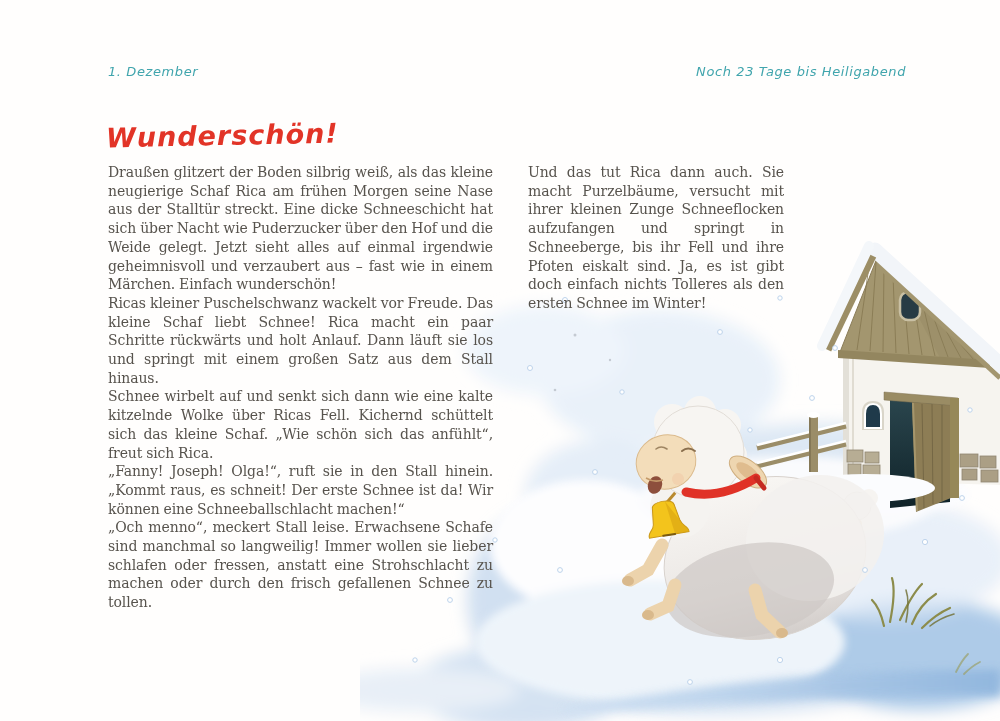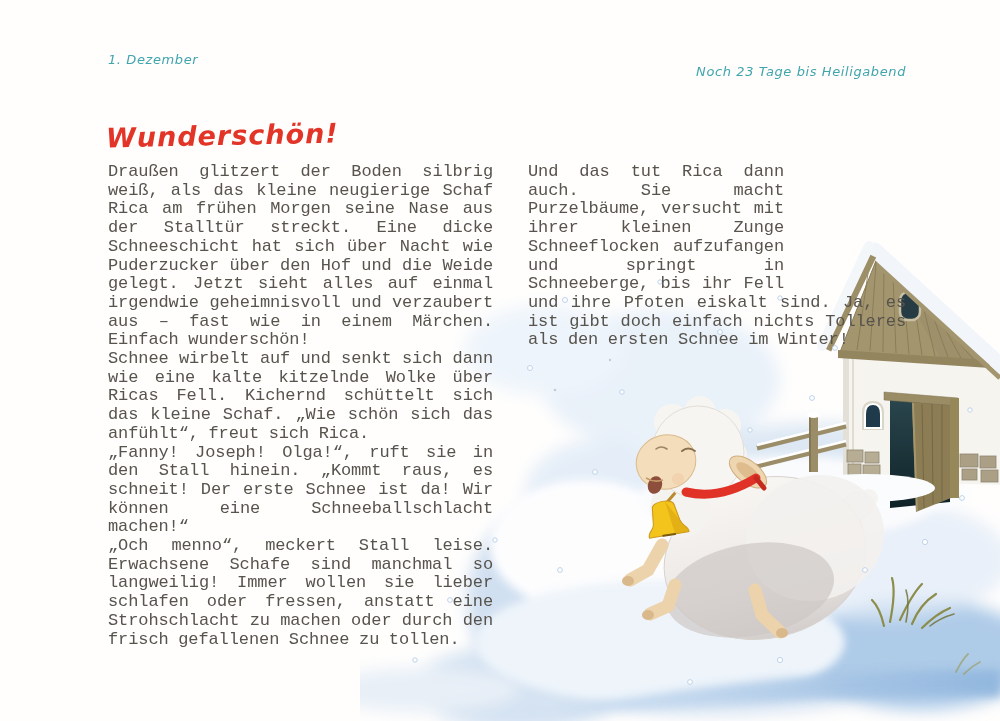--- a/index.html
+++ b/index.html
@@ -6,51 +6,52 @@
   body{
     width:1000px;height:721px;position:relative;background:#ffffff;overflow:hidden;
     font-family:"DejaVu Serif","Liberation Serif",serif;
   }
   .page{position:absolute;inset:0;background:#fffefd;}
   
   .hand{
     font-family:"DejaVu Sans","Liberation Sans",sans-serif;
     color:#41a5ad;font-size:13px;letter-spacing:.6px;font-style:italic;
   }
-  .date-label{position:absolute;left:108px;top:52px;}
+  .date-label{position:absolute;left:108px;top:64px;}
   .countdown-label{position:absolute;right:94px;top:64px;font-style:italic;}
   .story-title{
     position:absolute;left:106px;top:102px;
     font-family:"DejaVu Sans","Liberation Sans",sans-serif;
     font-style:italic;font-weight:bold;
     color:#e23427;font-size:27px;letter-spacing:1px;transform:rotate(-1.2deg);
   }
   .col{
     position:absolute;top:163px;z-index:2;
-    color:#57534d;font-size:17px;line-height:18.7px;
-    text-align:justify;letter-spacing:-0.1px;word-spacing:-0.5px;font-family:Liberation Mono, monospace;
+    color:#57534d;font-size:14px;line-height:18.7px;
+    text-align:justify;letter-spacing:-0.1px;word-spacing:-0.5px;
   }
   .col p{margin:0;}
   .col-left{left:108px;width:385px;}
   .col-right{left:528px;width:378px;}
   .text-wrap-spacer{float:right;width:122px;height:48px;margin-top:77px;}
   .illus{position:absolute;left:360px;top:240px;width:640px;height:481px;z-index:1;pointer-events:none;}
 </style>
 </head>
 <body>
 
 <div class="page">
 
   <span class="hand date-label">1. Dezember</span>
   <span class="hand countdown-label">Noch 23 Tage bis Heiligabend</span>
 
   <h1 class="story-title">Wunderschön!</h1>
 
   <div class="col col-left">
     <p>Draußen glitzert der Boden silbrig weiß, als das kleine neugierige Schaf Rica am frühen Morgen seine Nase aus der Stalltür streckt. Eine dicke Schneeschicht hat sich über Nacht wie Puderzucker über den Hof und die Weide gelegt. Jetzt sieht alles auf einmal irgendwie geheimnisvoll und verzaubert aus – fast wie in einem Märchen. Einfach wunderschön!</p>
+    <p>Ricas kleiner Puschelschwanz wackelt vor Freude. Das kleine Schaf liebt Schnee! Rica macht ein paar Schritte rückwärts und holt Anlauf. Dann läuft sie los und springt mit einem großen Satz aus dem Stall hinaus.</p>
     <p>Schnee wirbelt auf und senkt sich dann wie eine kalte kitzelnde Wolke über Ricas Fell. Kichernd schüttelt sich das kleine Schaf. „Wie schön sich das anfühlt“, freut sich Rica.</p>
     <p>„Fanny! Joseph! Olga!“, ruft sie in den Stall hinein. „Kommt raus, es schneit! Der erste Schnee ist da! Wir können eine Schneeballschlacht machen!“</p>
     <p>„Och menno“, meckert Stall leise. Erwachsene Schafe sind manchmal so langweilig! Immer wollen sie lieber schlafen oder fressen, anstatt eine Strohschlacht zu machen oder durch den frisch gefallenen Schnee zu tollen.</p>
   </div>
 
   <div class="col col-right">
     <span class="text-wrap-spacer"></span>
     <p>Und das tut Rica dann auch. Sie macht Purzelbäume, versucht mit ihrer kleinen Zunge Schneeflocken aufzufangen und springt in Schneeberge, bis ihr Fell und ihre Pfoten eiskalt sind. Ja, es ist gibt doch einfach nichts Tolleres als den ersten Schnee im Winter!</p>
   </div>
 

